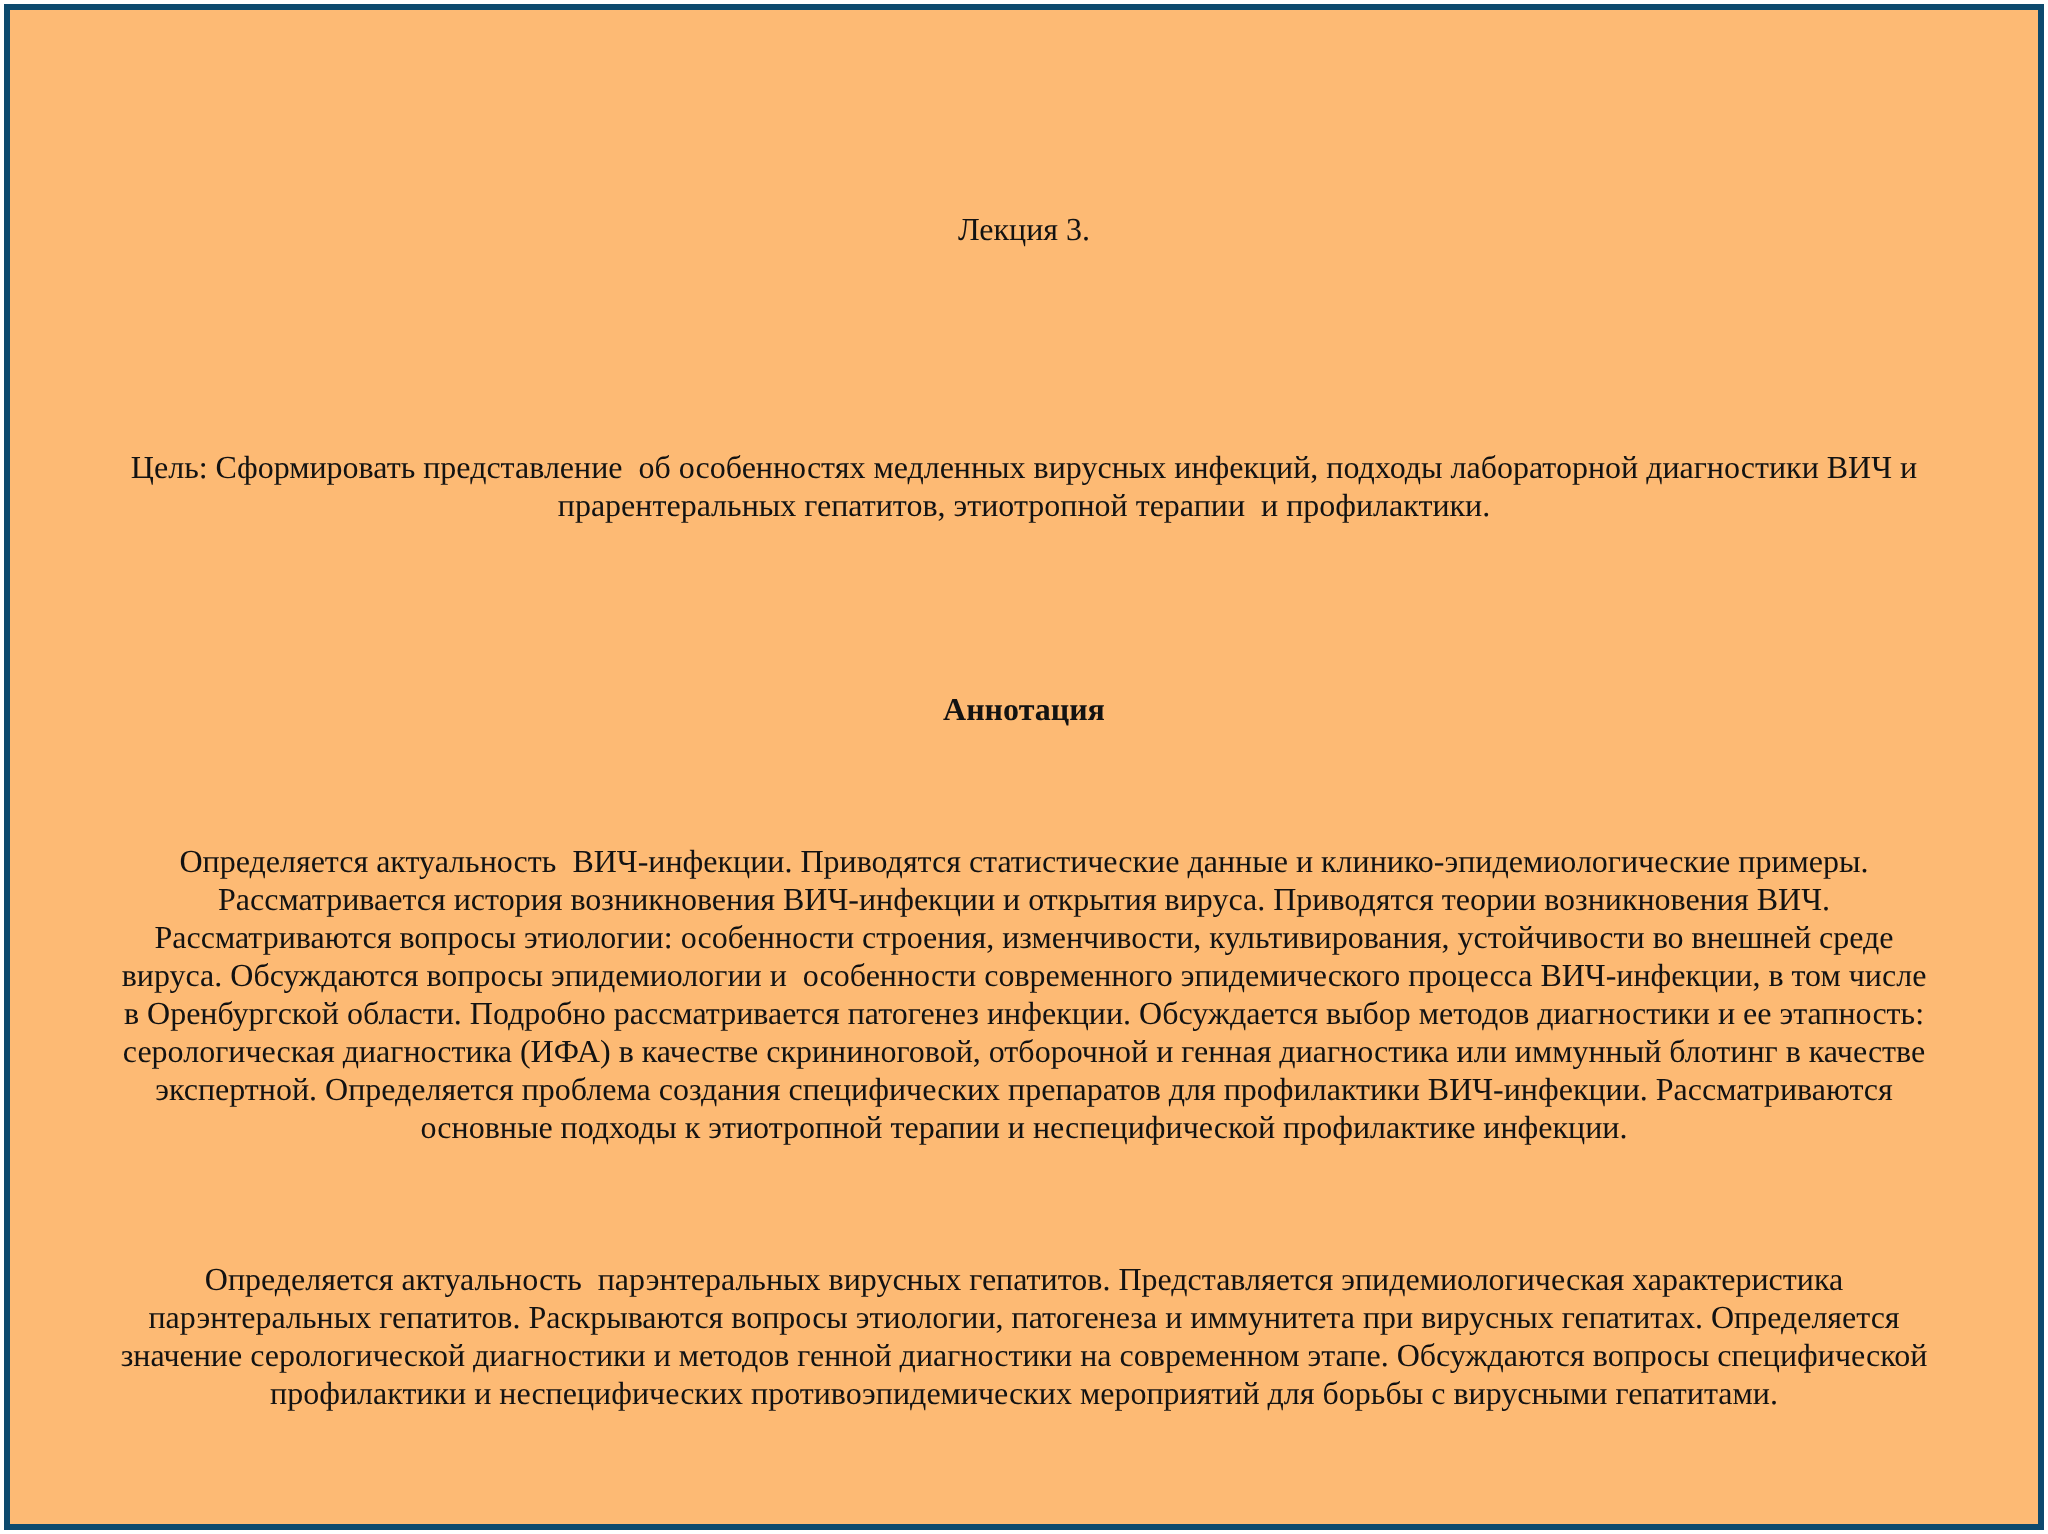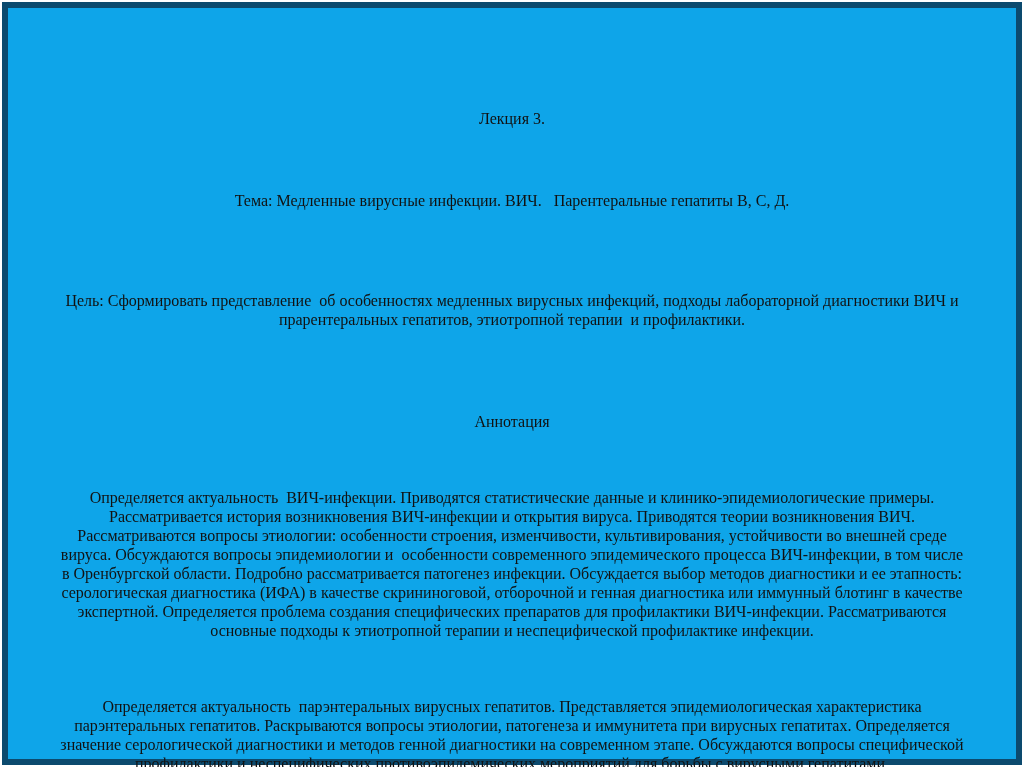--- a/index.html
+++ b/index.html
@@ -9,51 +9,50 @@
   }
   body {
     width: 1024px;
     height: 767px;
     position: relative;
     overflow: hidden;
   }
   .slide {
     position: absolute;
     top: 2px; left: 2px; right: 2px; bottom: 2px;
-    background: #0ea5e9;
-    border: 6px solid #0c4a6e;
+    background: #fdba74;
+    border: 3px solid #0c4a6e;
     box-sizing: border-box;
   }
   .content {
     width: 906px;
     margin: 0 auto;
     padding-top: 44px;
     font-family: "Liberation Serif", "DejaVu Serif", serif;
     font-size: 16px;
     line-height: 19px;
     color: #121212;
     text-align: center;
     white-space: pre-wrap;
   }
   .content p { margin: 0; }
   .title-line { }
   .subtitle-line { margin-top: 6px; }
   .goal { margin-top: 24px !important; }
-  .annotation-heading { margin-top: 26px; }
+  .annotation-heading { margin-top: 26px; font-weight: bold; }
   .para { }
 </style>
 </head>
 <body>
 
 <div class="slide">
   <div class="content">
 
     <div class="title-line">Лекция 3.</div>
 
-    <div class="subtitle-line">Тема: Медленные вирусные инфекции. ВИЧ.   Парентеральные гепатиты В, С, Д.</div>
 
     <p class="goal">Цель: Сформировать представление  об особенностях медленных вирусных инфекций, подходы лабораторной диагностики ВИЧ и прарентеральных гепатитов, этиотропной терапии  и профилактики.</p>
 
     <div class="annotation-heading">Аннотация</div>
 
     <p class="para">Определяется актуальность  ВИЧ-инфекции. Приводятся статистические данные и клинико-эпидемиологические примеры. Рассматривается история возникновения ВИЧ-инфекции и открытия вируса. Приводятся теории возникновения ВИЧ. Рассматриваются вопросы этиологии: особенности строения, изменчивости, культивирования, устойчивости во внешней среде вируса. Обсуждаются вопросы эпидемиологии и  особенности современного эпидемического процесса ВИЧ-инфекции, в том числе в Оренбургской области. Подробно рассматривается патогенез инфекции. Обсуждается выбор методов диагностики и ее этапность: серологическая диагностика (ИФА) в качестве скрининоговой, отборочной и генная диагностика или иммунный блотинг в качестве экспертной. Определяется проблема создания специфических препаратов для профилактики ВИЧ-инфекции. Рассматриваются основные подходы к этиотропной терапии и неспецифической профилактике инфекции.</p>
 
     <p class="para">Определяется актуальность  парэнтеральных вирусных гепатитов. Представляется эпидемиологическая характеристика парэнтеральных гепатитов. Раскрываются вопросы этиологии, патогенеза и иммунитета при вирусных гепатитах. Определяется значение серологической диагностики и методов генной диагностики на современном этапе. Обсуждаются вопросы специфической профилактики и неспецифических противоэпидемических мероприятий для борьбы с вирусными гепатитами.</p>
 
     

